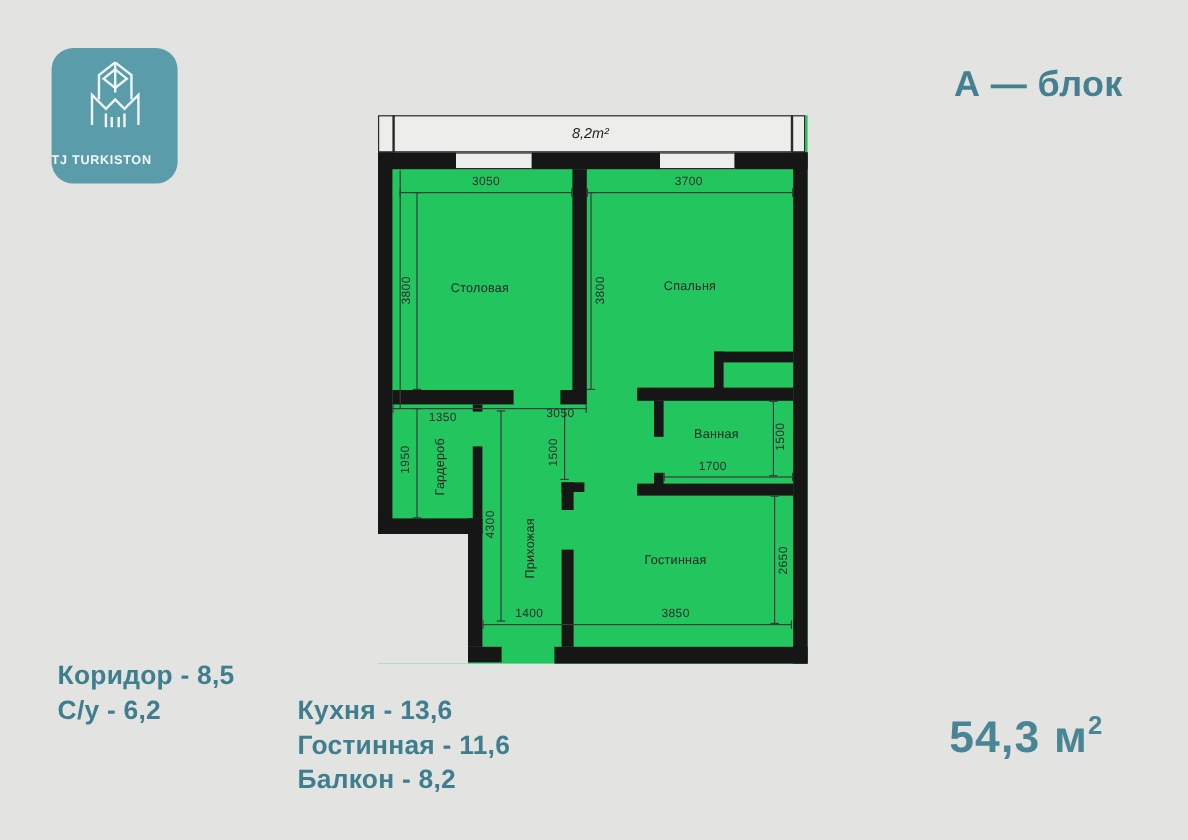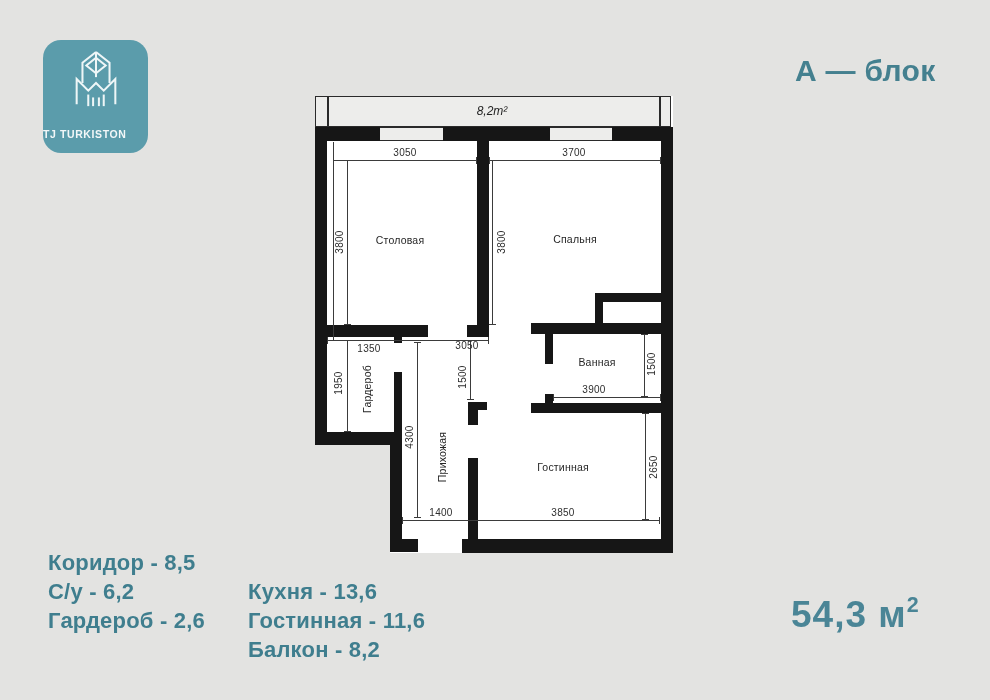--- a/index.html
+++ b/index.html
@@ -11,21 +11,21 @@
   
   .logo{position:absolute;left:43px;top:40px;width:105px;height:113px;
     background:#5b9cab;border-radius:18px;}
   .logo svg{position:absolute;left:50%;top:10px;transform:translateX(-50%);}
   .logo .brand{position:absolute;bottom:13px;left:0;width:100%;
     color:#f2f7f8;font-size:10.5px;font-weight:bold;letter-spacing:.6px;white-space:nowrap;}
   
   .hdr{position:absolute;left:795px;top:57px;color:#44808f;font-size:30px;
     font-weight:bold;line-height:28px;letter-spacing:.3px;}
   
-  .plan{position:absolute;left:315px;top:96px;width:358px;height:457px;background:#ffffff;}
+  .plan{position:absolute;left:315px;top:96px;width:358px;height:457px;background:#22c55e;}
   .plan *{position:absolute;box-sizing:border-box;}
   .w{background:#161616;}
   .cut{background:#e3e3e1;}
   .balcony{left:0;top:0;width:356px;height:31px;border:1.5px solid #2a2a2a;background:#ededeb;}
   .bline{background:#2a2a2a;width:1.5px;height:31px;top:0;}
   .win{background:#ededeb;border-top:1.5px solid #2a2a2a;border-bottom:1.5px solid #2a2a2a;}
   .tl{background:#3b3b3b;}
   .dh{height:1px;}
   .dh::before,.dh::after{content:"";position:absolute;top:-3px;width:1px;height:7px;background:#3b3b3b;}
   .dh::before{left:0}.dh::after{right:0}
@@ -120,34 +120,33 @@
   <span class="dt rot" style="left:186px;top:146px;">3800</span>
   <span class="dt" style="left:54px;top:252px;">1350</span>
   <span class="dt" style="left:152px;top:249px;">3050</span>
   <span class="dt rot" style="left:23px;top:287px;">1950</span>
   <span class="dt rot" style="left:147px;top:281px;">1500</span>
   <span class="dt rot" style="left:94px;top:341px;">4300</span>
   <span class="dt" style="left:126px;top:416px;">1400</span>
   <span class="dt" style="left:248px;top:416px;">3850</span>
   <span class="dt rot" style="left:338px;top:371px;">2650</span>
   <span class="dt rot" style="left:336px;top:268px;">1500</span>
-  <span class="dt" style="left:279px;top:293px;">3900</span>
+  <span class="dt" style="left:279px;top:293px;">1700</span>
 
   <span class="rl" style="left:85px;top:144px;">Столовая</span>
   <span class="rl" style="left:260px;top:143px;">Спальня</span>
   <span class="rl" style="left:282px;top:266px;">Ванная</span>
   <span class="rl" style="left:248px;top:371px;">Гостинная</span>
   <span class="rl rot" style="left:127px;top:361px;">Прихожая</span>
   <span class="rl rot" style="left:52px;top:293px;">Гардероб</span>
 </div>
 
 <div class="alist col1">
   <div>Коридор - 8,5</div>
   <div>С/у - 6,2</div>
-  <div>Гардероб - 2,6</div>
 </div>
 <div class="alist col2">
   <div>Кухня - 13,6</div>
   <div>Гостинная - 11,6</div>
   <div>Балкон - 8,2</div>
 </div>
 
 <div class="total"><span>54,3 м</span><sup>2</sup></div>
 
 </body></html>

